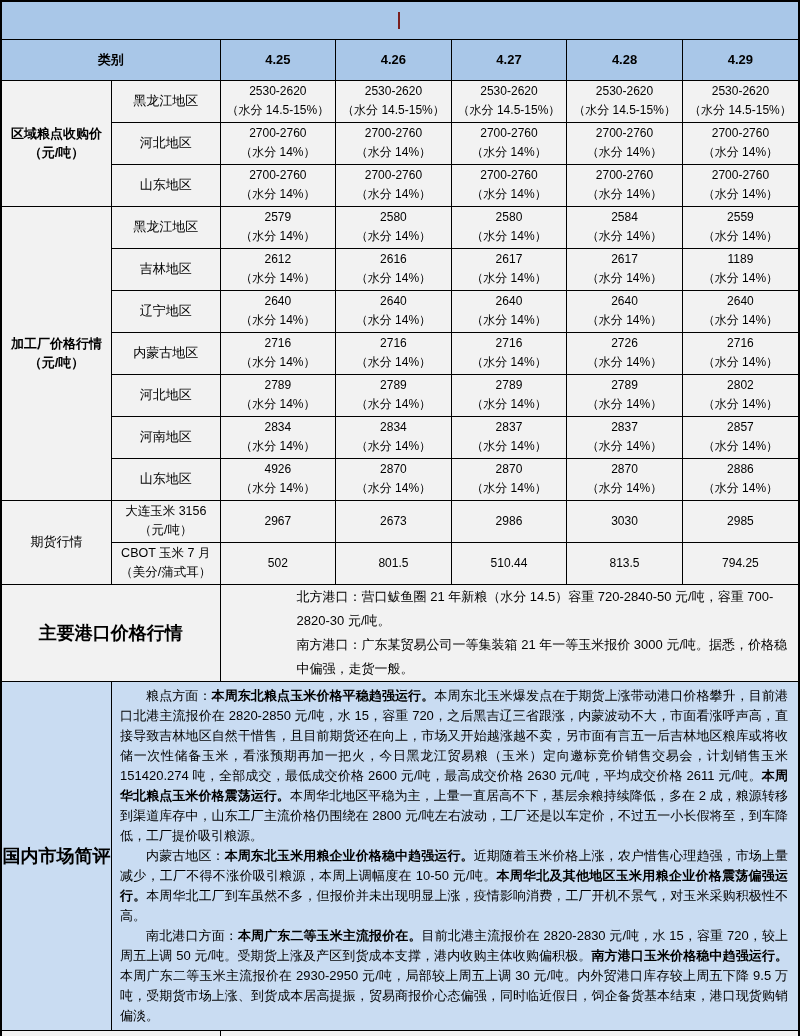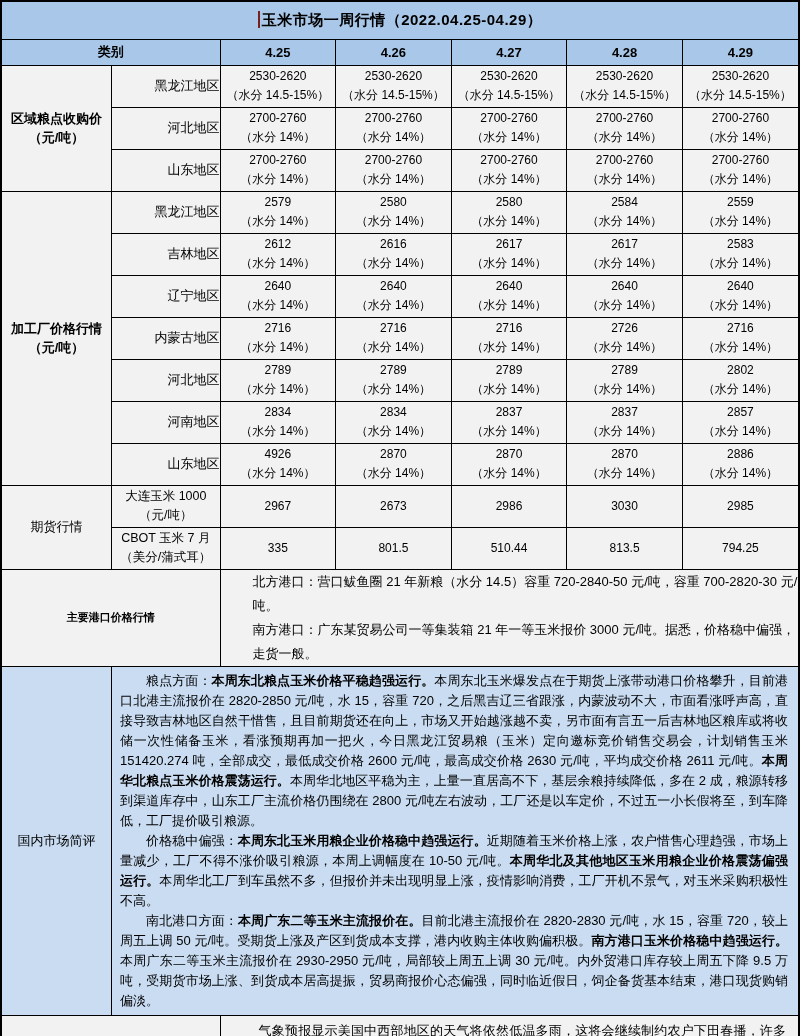--- a/index.html
+++ b/index.html
@@ -16,69 +16,69 @@
     border-collapse:collapse;table-layout:fixed;
     border:2px solid var(--line);
   }
   td{
     border:1px solid var(--line);
     text-align:center;vertical-align:middle;
     padding:0;font-size:12px;background:var(--gray);
     overflow:hidden;
   }
   tr.r38{height:38px}
-  tr.r26{height:26px}
+  tr.r26{height:41px}
   tr.r42{height:42px}
   tr.r55{height:55px}
   tr.r320{height:320px}
   tr.r63{height:63px}
   td.title-cell{
     background:var(--blue);font-size:15px;font-weight:bold;letter-spacing:.5px;
   }
   .cursor-bar{
     display:inline-block;width:2px;height:17px;background:var(--cursor);
     vertical-align:-3px;margin-right:2px;
   }
   td.hdr{background:var(--blue);font-weight:bold;font-size:13px;}
   td.section-label{font-weight:bold;font-size:13px;line-height:1.5;background:var(--gray);margin-left:32px;}
-  td.region{font-size:13px;text-align:right;}
+  td.region{font-size:13px;}
   td.pcell div{line-height:1.55;}
   td.fname{font-size:12.5px;line-height:1.5;}
   td.flabel{font-weight:normal;font-size:13px;}
-  td.ports-label,td.news-label,td.note-label{font-weight:bold;font-size:11px;}
+  td.ports-label,td.news-label,td.note-label{font-weight:bold;font-size:18px;}
   td.ports-cell{
-    text-align:left;padding-left:32px;font-size:13px;line-height:24px;background:var(--gray);
+    text-align:left;padding-left:76px;font-size:13px;line-height:24px;background:var(--gray);
   }
   td.commentary-cell{
     background:var(--panel);text-align:justify;
     padding:4px 10px 4px 8px;font-size:13px;line-height:20px;
   }
   td.commentary-cell p{margin:0;text-indent:2em;}
   td.commentary-cell .b{font-weight:bold;}
-  td.commentary-label{background:var(--panel);font-weight:normal;font-size:13px;}
+  td.commentary-label{background:var(--panel);font-weight:bold;font-size:18px;}
   td.news-cell{
     text-align:justify;padding:4px 12px;font-size:13px;line-height:21px;text-indent:2em;
   }
 </style>
 </head>
 <body>
 
 <table class="market">
   <colgroup>
     <col style="width:110px">
       <col style="width:108px">
     <col style="width:115px">
       <col style="width:115px">
       <col style="width:115px">
     <col style="width:115px">
       <col style="width:116px">
   </colgroup>
   <tbody id="tb">
     <tr class="r38">
-      <td colspan="7" class="title-cell"><span class="cursor-bar"></span><span>玉米市场一周行情（2022.04.25-04.29）</span></td>
+      <td colspan="7" class="title-cell"><span class="cursor-bar"></span></td>
     </tr>
     <tr class="r26">
       <td colspan="2" class="hdr">类别</td>
       <td class="hdr">4.25</td>
       <td class="hdr">4.26</td>
       <td class="hdr">4.27</td>
       <td class="hdr">4.28</td>
       <td class="hdr">4.29</td>
     </tr>
 
@@ -194,21 +194,21 @@
         </td>
         <td class="pcell">
           <div>2617</div>
           <div>（水分 14%）</div>
         </td>
         <td class="pcell">
           <div>2617</div>
           <div>（水分 14%）</div>
         </td>
         <td class="pcell">
-          <div>2583</div>
+          <div>1189</div>
           <div>（水分 14%）</div>
         </td>
       </tr>
       <tr class="r42">
         <td class="region">辽宁地区</td>
         <td class="pcell">
           <div>2640</div>
           <div>（水分 14%）</div>
         </td>
         <td class="pcell">
@@ -316,52 +316,52 @@
           <div>（水分 14%）</div>
         </td>
         <td class="pcell">
           <div>2886</div>
           <div>（水分 14%）</div>
         </td>
       </tr>
       <tr class="r42">
         <td class="flabel" rowspan="2">期货行情</td>
         <td class="fname">
-          <div>大连玉米 1000</div>
+          <div>大连玉米 3156</div>
           <div>（元/吨）</div>
         </td>
         <td class="pcell">2967</td>
         <td class="pcell">2673</td>
         <td class="pcell">2986</td>
         <td class="pcell">3030</td>
         <td class="pcell">2985</td>
       </tr>
       <tr class="r42">
         <td class="fname">
           <div>CBOT 玉米 7 月</div>
           <div>（美分/蒲式耳）</div>
         </td>
-        <td class="pcell">335</td>
+        <td class="pcell">502</td>
         <td class="pcell">801.5</td>
         <td class="pcell">510.44</td>
         <td class="pcell">813.5</td>
         <td class="pcell">794.25</td>
       </tr>
       <tr class="r55" id="ports-row">
       <td colspan="2" class="ports-label">主要港口价格行情</td>
       <td colspan="5" class="ports-cell">
         <div>北方港口：营口鲅鱼圈 21 年新粮（水分 14.5）容重 720-2840-50 元/吨，容重 700-2820-30 元/吨。</div>
         <div>南方港口：广东某贸易公司一等集装箱 21 年一等玉米报价 3000 元/吨。据悉，价格稳中偏强，走货一般。</div>
       </td>
     </tr>
     <tr class="r320">
       <td class="commentary-label">国内市场简评</td>
       <td colspan="6" class="commentary-cell">
           <p><span>粮点方面：</span><span class="b">本周东北粮点玉米价格平稳趋强运行。</span><span>本周东北玉米爆发点在于期货上涨带动港口价格攀升，目前港口北港主流报价在 2820-2850 元/吨，水 15，容重 720，之后黑吉辽三省跟涨，内蒙波动不大，市面看涨呼声高，直接导致吉林地区自然干惜售，且目前期货还在向上，市场又开始越涨越不卖，另市面有言五一后吉林地区粮库或将收储一次性储备玉米，看涨预期再加一把火，今日黑龙江贸易粮（玉米）定向邀标竞价销售交易会，计划销售玉米 151420.274 吨，全部成交，最低成交价格 2600 元/吨，最高成交价格 2630 元/吨，平均成交价格 2611 元/吨。</span><span class="b">本周华北粮点玉米价格震荡运行。</span><span>本周华北地区平稳为主，上量一直居高不下，基层余粮持续降低，多在 2 成，粮源转移到渠道库存中，山东工厂主流价格仍围绕在 2800 元/吨左右波动，工厂还是以车定价，不过五一小长假将至，到车降低，工厂提价吸引粮源。</span></p>
-          <p><span>价格稳中偏强：</span><span class="b">本周东北玉米用粮企业价格稳中趋强运行。</span><span>近期随着玉米价格上涨，农户惜售心理趋强，市场上量减少，工厂不得不涨价吸引粮源，本周上调幅度在 10-50 元/吨。</span><span class="b">本周华北及其他地区玉米用粮企业价格震荡偏强运行。</span><span>本周华北工厂到车虽然不多，但报价并未出现明显上涨，疫情影响消费，工厂开机不景气，对玉米采购积极性不高。</span></p>
+          <p><span>内蒙古地区：</span><span class="b">本周东北玉米用粮企业价格稳中趋强运行。</span><span>近期随着玉米价格上涨，农户惜售心理趋强，市场上量减少，工厂不得不涨价吸引粮源，本周上调幅度在 10-50 元/吨。</span><span class="b">本周华北及其他地区玉米用粮企业价格震荡偏强运行。</span><span>本周华北工厂到车虽然不多，但报价并未出现明显上涨，疫情影响消费，工厂开机不景气，对玉米采购积极性不高。</span></p>
           <p><span>南北港口方面：</span><span class="b">本周广东二等玉米主流报价在。</span><span>目前北港主流报价在 2820-2830 元/吨，水 15，容重 720，较上周五上调 50 元/吨。受期货上涨及产区到货成本支撑，港内收购主体收购偏积极。</span><span class="b">南方港口玉米价格稳中趋强运行。</span><span>本周广东二等玉米主流报价在 2930-2950 元/吨，局部较上周五上调 30 元/吨。内外贸港口库存较上周五下降 9.5 万吨，受期货市场上涨、到货成本居高提振，贸易商报价心态偏强，同时临近假日，饲企备货基本结束，港口现货购销偏淡。</span></p>
         </td>
     </tr>
     <tr class="r63">
       <td colspan="2" class="news-label">快讯</td>
       <td colspan="5" class="news-cell">气象预报显示美国中西部地区的天气将依然低温多雨，这将会继续制约农户下田春播，许多地区的玉米将无法在理想窗口期种植。分析师称，在全球供应依然紧张的情况下，今年美国玉米产量可能低于上年的水平。一位分析师称，今年玉米不能失去耕地，也不能损失单产。市场传闻中国采购更多的美国玉米，也支持玉米价格。</td>
     </tr>
 
   </tbody>
 </table>

